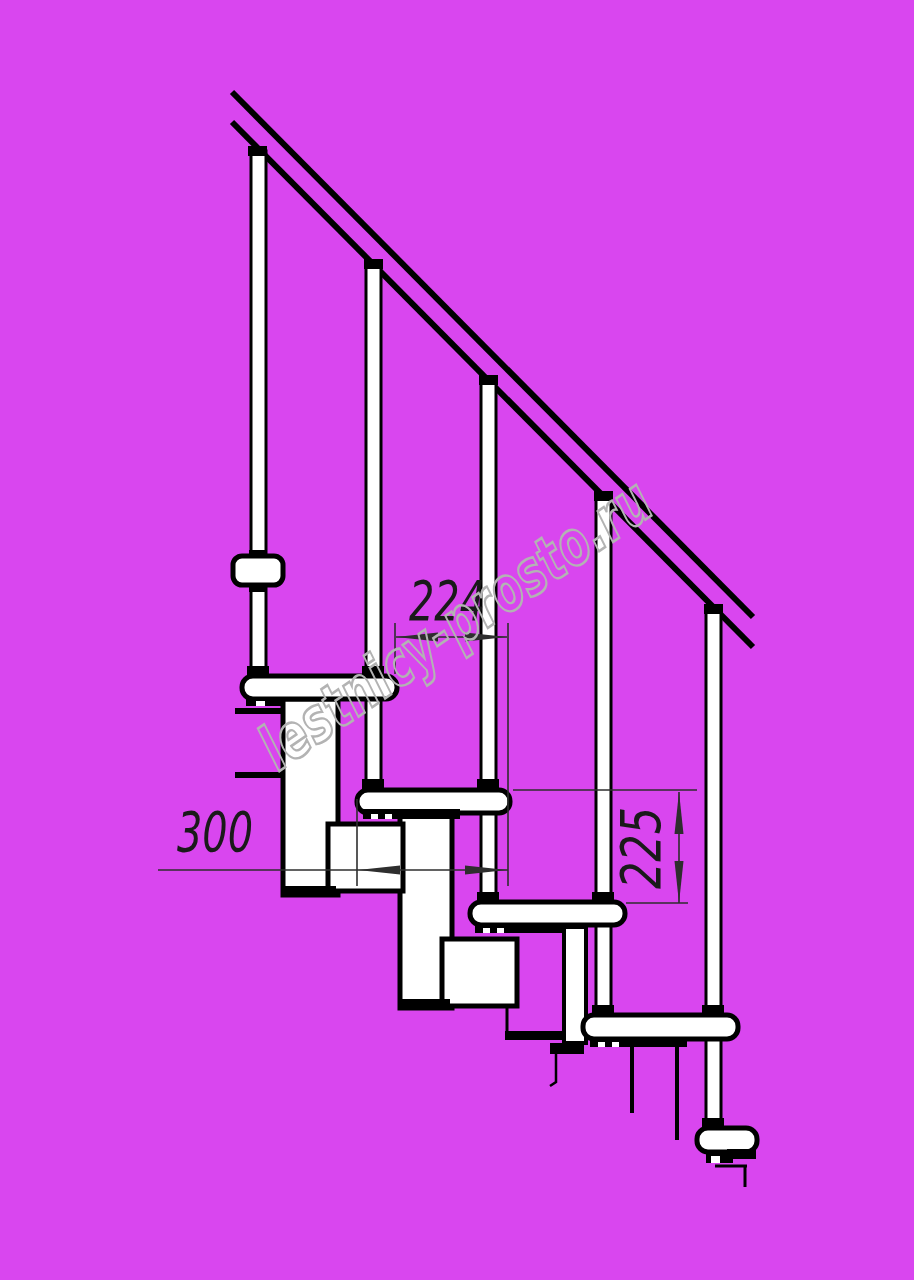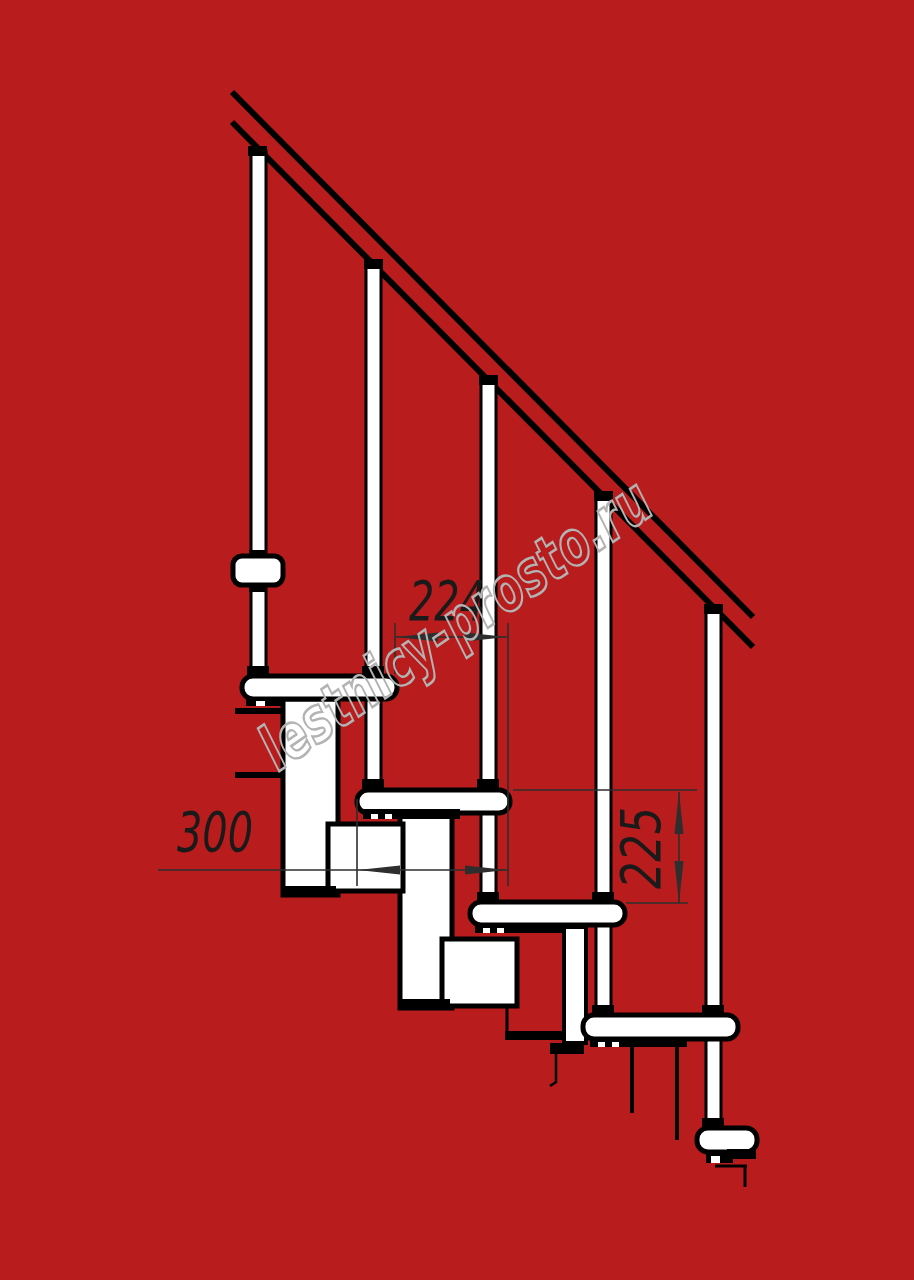--- a/index.html
+++ b/index.html
@@ -1,16 +1,16 @@
 <!DOCTYPE html>
 <html><head>
 <meta charset="utf-8">
 <style>
   html,body{margin:0;padding:0;background:#ffffff;}
-  .canvas{position:relative;width:914px;height:1280px;background:#b91c1c;overflow:hidden;
+  .canvas{position:relative;width:914px;height:1280px;background:#d946ef;overflow:hidden;
           font-family:"DejaVu Sans",sans-serif;}
   svg{display:block;}
   .ink{stroke:#000000;fill:none;}
   .w6{stroke-width:6;}
   .w4{stroke-width:4;}
   .w3{stroke-width:3;}
   .whitebox{fill:#ffffff;stroke:#000000;stroke-width:5;}
   .whitebox-thin{fill:#ffffff;stroke:#000000;stroke-width:4;}
   .baluster{fill:#ffffff;stroke:#000000;stroke-width:3;}
   .blk{fill:#000000;stroke:none;}

